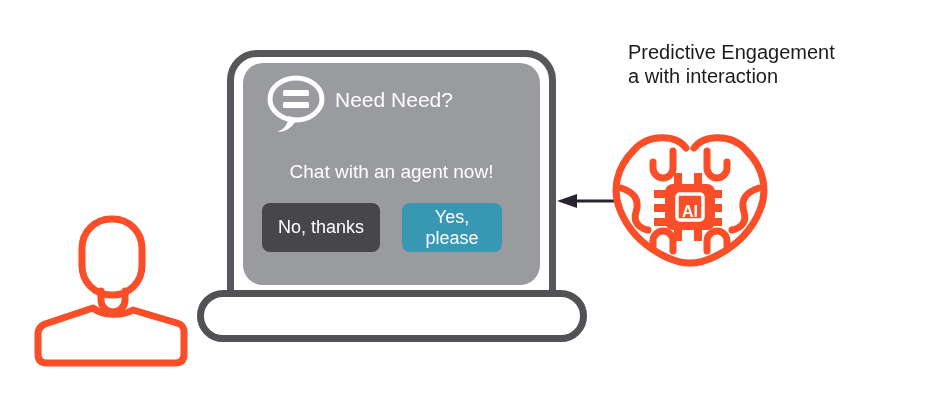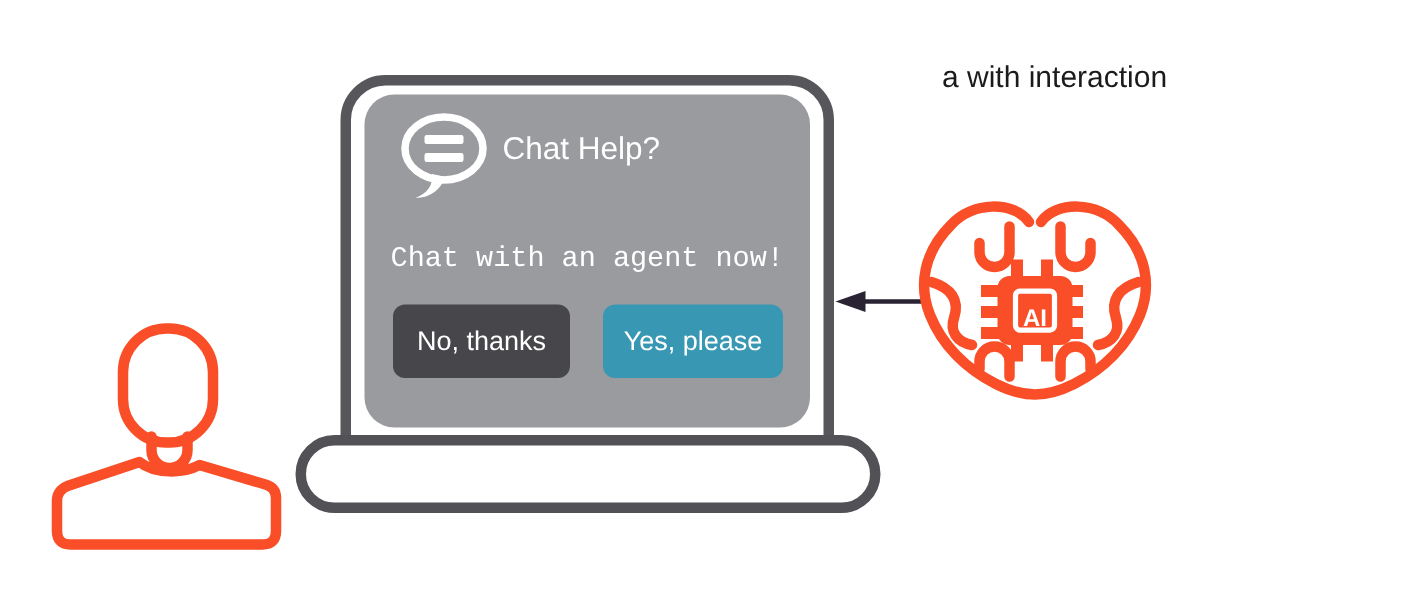--- a/index.html
+++ b/index.html
@@ -20,29 +20,29 @@
     border:7px solid #515156;border-radius:26px;background:#ffffff;z-index:3;
   }
 
   
   .bubble-icon{position:absolute;left:23px;top:12px;}
   .need-help{
     position:absolute;left:92px;top:25px;color:#ffffff;font-size:21px;line-height:24px;
   }
   .chat-message{
     position:absolute;left:0;top:98px;width:297px;text-align:center;
-    color:#ffffff;font-size:19px;font-family:Liberation Mono, monospace;
+    color:#ffffff;font-size:19px;
   }
   .chat-btn{
     position:absolute;top:140px;height:49px;border:none;border-radius:8px;
     color:#ffffff;font-size:18px;font-family:"Liberation Sans",sans-serif;
     display:flex;align-items:center;justify-content:center;cursor:pointer;
   }
   .btn-decline{left:19px;width:118px;background:#47474B;}
-  .btn-accept{left:159px;width:120px;background:#3897B2;}
+  .btn-accept{left:159px;width:100px;background:#3897B2;}
 
   
   .user-icon{position:absolute;left:30px;top:215px;}
 
   
   .brain-icon{position:absolute;left:610px;top:126px;}
 
   
   .engagement-arrow{position:absolute;left:556px;top:191px;}
 
@@ -65,21 +65,21 @@
 
   <div class="screen-frame"></div>
 
   <div class="chat-panel">
     <svg class="bubble-icon" width="60" height="58" viewBox="0 0 60 58">
       <ellipse cx="30" cy="24" rx="26" ry="21" stroke="#ffffff" stroke-width="5" fill="none"></ellipse>
       <rect x="17" y="15" width="26" height="6" rx="1.5" fill="#ffffff"></rect>
       <rect x="17" y="27" width="26" height="6" rx="1.5" fill="#ffffff"></rect>
       <path d="M22,41 C23,48 19,54 11,57 C21,57 28,51 31,43 Z" fill="#ffffff"></path>
     </svg>
-    <div class="need-help">Chat Help?</div>
+    <div class="need-help">Need Need?</div>
     <div class="chat-message">Chat with an agent now!</div>
     <button class="chat-btn btn-decline">No, thanks</button>
     <button class="chat-btn btn-accept">Yes, please</button>
   </div>
 
   <div class="laptop-base"></div>
 
   <svg class="engagement-arrow" width="66" height="20" viewBox="0 0 66 20">
     <line x1="18" y1="10" x2="63" y2="10" stroke="#2A2333" stroke-width="3"></line>
     <polygon points="1,10 21,3 21,17" fill="#2A2333"></polygon>
@@ -106,16 +106,17 @@
       <rect x="44" y="92" width="13" height="8"></rect>
       <rect x="98" y="64" width="14" height="8"></rect>
       <rect x="98" y="78" width="14" height="8"></rect>
       <rect x="98" y="92" width="14" height="8"></rect>
     </g>
     <rect x="67" y="68" width="26" height="26" rx="3" fill="none" stroke="#ffffff" stroke-width="3.5"></rect>
     <text x="80" y="87" text-anchor="middle" dominant-baseline="middle" font-family="Liberation Sans, sans-serif" font-size="16" font-weight="bold" fill="#ffffff">AI</text>
   </svg>
 
   <div class="annotation">
+    <div>Predictive Engagement</div>
     <div>a with interaction</div>
   </div>
 
 </div>
 
 </body></html>

